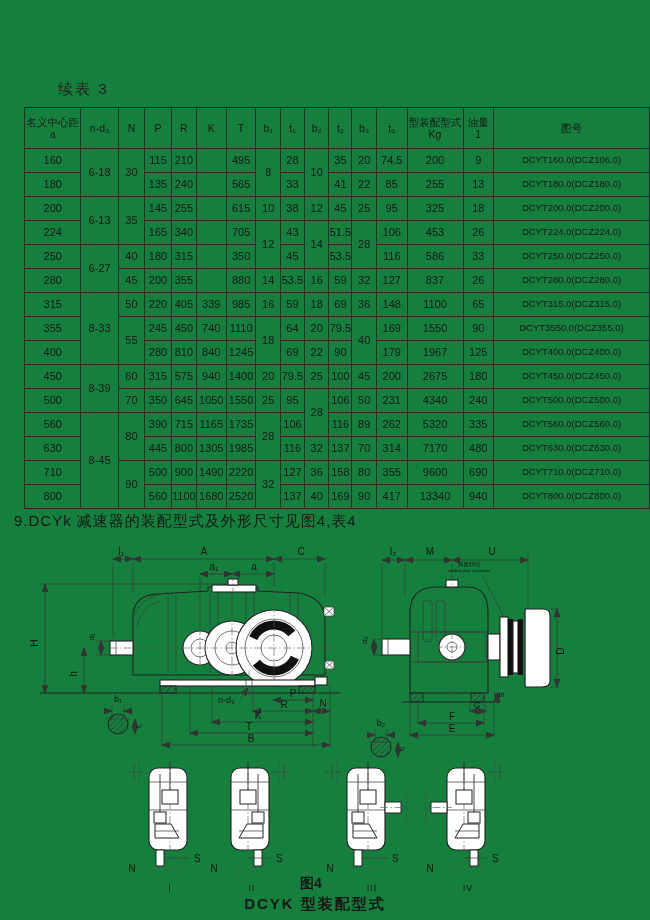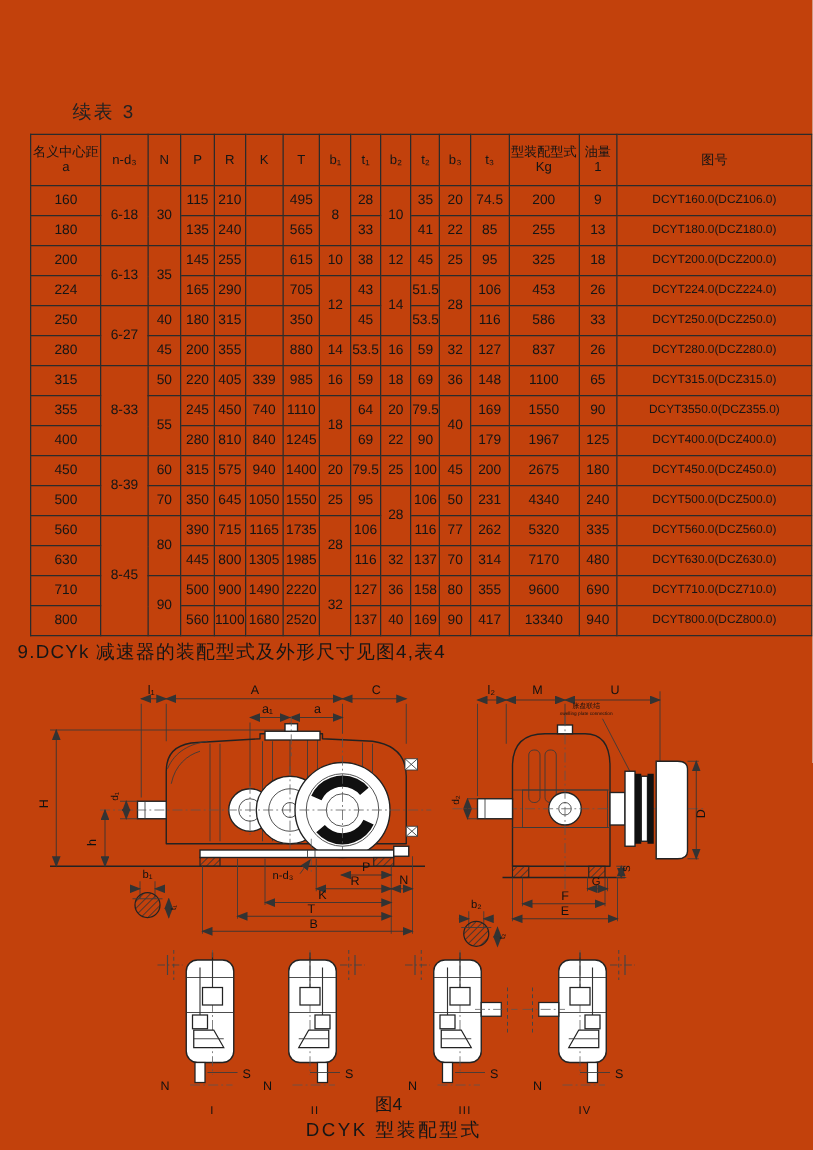--- a/index.html
+++ b/index.html
@@ -1,22 +1,22 @@
 <!DOCTYPE html>
 <html><head>
 <meta charset="utf-8">
 <style>
   html,body{margin:0;padding:0;background:#ddd;}
-  .page{position:relative;width:650px;height:920px;background:#c2410c;
+  .page{position:relative;width:650px;height:920px;background:#15803d;
         font-family:"Liberation Sans",sans-serif;color:#1a1a1a;overflow:hidden;margin:0 auto;}
   .cont-label{position:absolute;left:58px;top:80px;font-size:15px;letter-spacing:2px;color:#222;}
   .sec-title{position:absolute;left:14px;top:512px;font-size:15px;letter-spacing:1px;color:#161616;}
-  .fig-num{position:absolute;left:300px;top:875px;font-size:14px;font-weight:normal;color:#161616;}
+  .fig-num{position:absolute;left:300px;top:875px;font-size:14px;font-weight:bold;color:#161616;}
   .fig-cap{position:absolute;left:225px;top:895px;width:180px;text-align:center;
-           font-size:15px;font-weight:normal;letter-spacing:2px;color:#161616;}
+           font-size:15px;font-weight:bold;letter-spacing:2px;color:#161616;}
   table.spec{position:absolute;left:24px;top:107px;border-collapse:collapse;table-layout:fixed;}
   table.spec th,table.spec td{border:1px solid #2b2b2b;text-align:center;vertical-align:middle;
       padding:0;font-size:11px;line-height:1.15;white-space:nowrap;overflow:hidden;color:#151515;}
   table.spec thead tr{height:41px;}
   table.spec thead th{white-space:pre-line;font-weight:normal;font-size:10.5px;}
   table.spec tbody tr{height:24px;}
   table.spec td.code{font-size:9.5px;}
   svg{position:absolute;left:0;}
   svg text{font-family:"Liberation Sans",sans-serif;fill:#111;}
   .ol{fill:none;stroke:#222;stroke-width:1.1;stroke-linejoin:round;}
@@ -124,21 +124,21 @@
           <td>45</td>
           <td>25</td>
           <td>95</td>
           <td>325</td>
           <td>18</td>
           <td class="code">DCYT200.0(DCZ200.0)</td>
         </tr>
         <tr>
           <td>224</td>
           <td>165</td>
-          <td>290</td>
+          <td>340</td>
           <td></td>
           <td>705</td>
           <td rowspan="2">12</td>
           <td>43</td>
           <td rowspan="2">14</td>
           <td>51.5</td>
           <td rowspan="2">28</td>
           <td>106</td>
           <td>453</td>
           <td>26</td>
@@ -264,21 +264,21 @@
           <td>560</td>
           <td rowspan="4">8-45</td>
           <td rowspan="2">80</td>
           <td>390</td>
           <td>715</td>
           <td>1165</td>
           <td>1735</td>
           <td rowspan="2">28</td>
           <td>106</td>
           <td>116</td>
-          <td>77</td>
+          <td>89</td>
           <td>262</td>
           <td>5320</td>
           <td>335</td>
           <td class="code">DCYT560.0(DCZ560.0)</td>
         </tr>
         <tr>
           <td>630</td>
           <td>445</td>
           <td>800</td>
           <td>1305</td>

